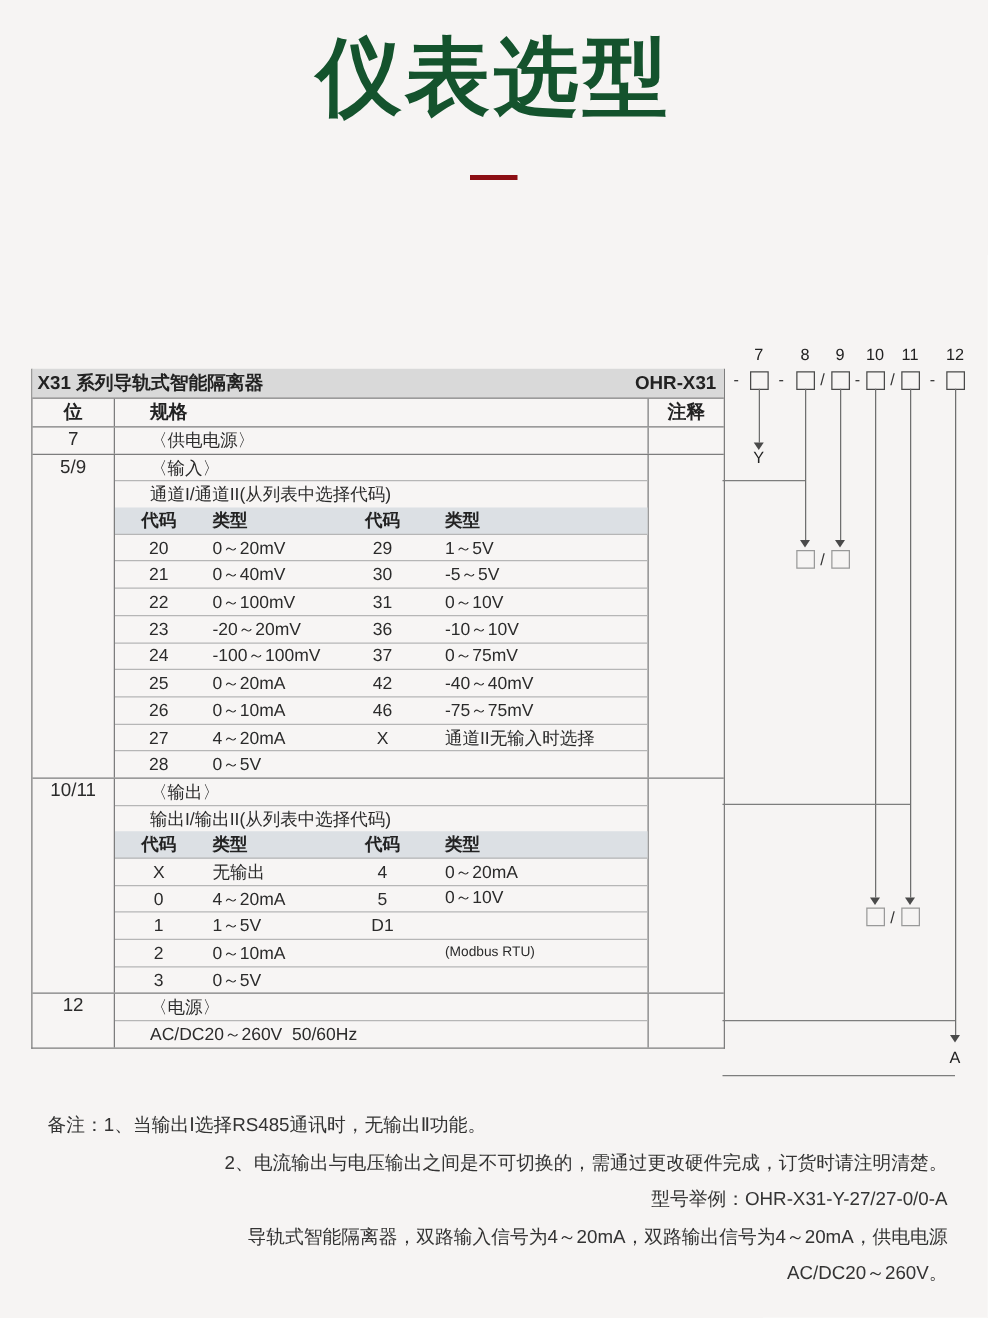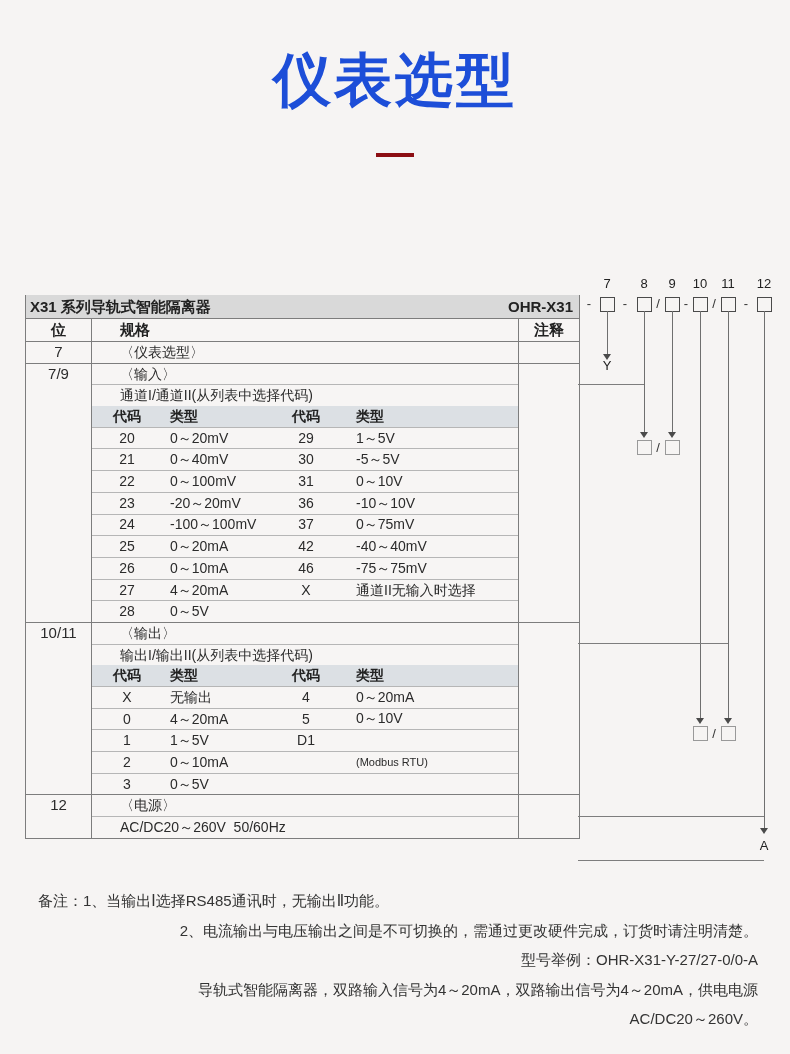--- a/index.html
+++ b/index.html
@@ -1,20 +1,20 @@
 <!DOCTYPE html>
 <html><head>
 <meta charset="utf-8">
 <style>
   html,body{margin:0;padding:0;}
   .page{position:relative;width:790px;height:1054px;background:#f6f4f3;overflow:hidden;
         font-family:"Liberation Sans","DejaVu Sans",sans-serif;color:#2b2b2b;}
   
-  .page-title{margin:0;padding-top:48px;text-align:center;font-size:58px;line-height:1.12;
-              font-weight:900;letter-spacing:3px;color:#1d4ed8;}
+  .page-title{margin:0;padding-top:24px;text-align:center;font-size:68px;line-height:1.12;
+              font-weight:900;letter-spacing:3px;color:#14532d;}
   .red-rule{width:38px;height:4px;background:#8c0e13;margin:40px auto 0;}
   
   .table-wrap{position:absolute;left:25px;top:295px;width:553px;font-size:14px;
               border-left:1px solid #7d7d7d;border-right:1px solid #7d7d7d;border-bottom:1px solid #7d7d7d;
               box-sizing:content-box;background:#f7f5f4;}
   .bar{height:23px;line-height:23px;background:#d9d9d9;display:flex;justify-content:space-between;
        font-weight:bold;font-size:15px;padding:0 6px 0 4px;color:#222;}
   .cols{display:flex;height:22px;line-height:22px;border-top:1px solid #7d7d7d;font-weight:bold;font-size:15px;color:#222;}
   .col-pos{width:65px;text-align:center;border-right:1px solid #7d7d7d;flex:none;}
   .col-spec{flex:1;padding-left:28px;border-right:1px solid #7d7d7d;}
@@ -62,27 +62,27 @@
     </div>
     <div class="cols">
       <div class="col-pos">位</div>
       <div class="col-spec">规格</div>
       <div class="col-note">注释</div>
     </div>
 
     <div class="section">
       <div class="sec-pos">7</div>
       <div class="sec-spec">
-        <div class="srow">〈仪表选型〉</div>
-      </div>
-      <div class="sec-note"></div>
-    </div>
-
-    <div class="section">
-      <div class="sec-pos">7/9</div>
+        <div class="srow">〈供电电源〉</div>
+      </div>
+      <div class="sec-note"></div>
+    </div>
+
+    <div class="section">
+      <div class="sec-pos">5/9</div>
       <div class="sec-spec">
         <div class="srow">〈输入〉</div>
         <div class="srow">通道I/通道II(从列表中选择代码)</div>
         <div class="band">
           <span class="c1">代码</span>
           <span class="t1">类型</span>
           <span class="c2">代码</span>
           <span class="t2">类型</span>
         </div>
         <div class="tr">

